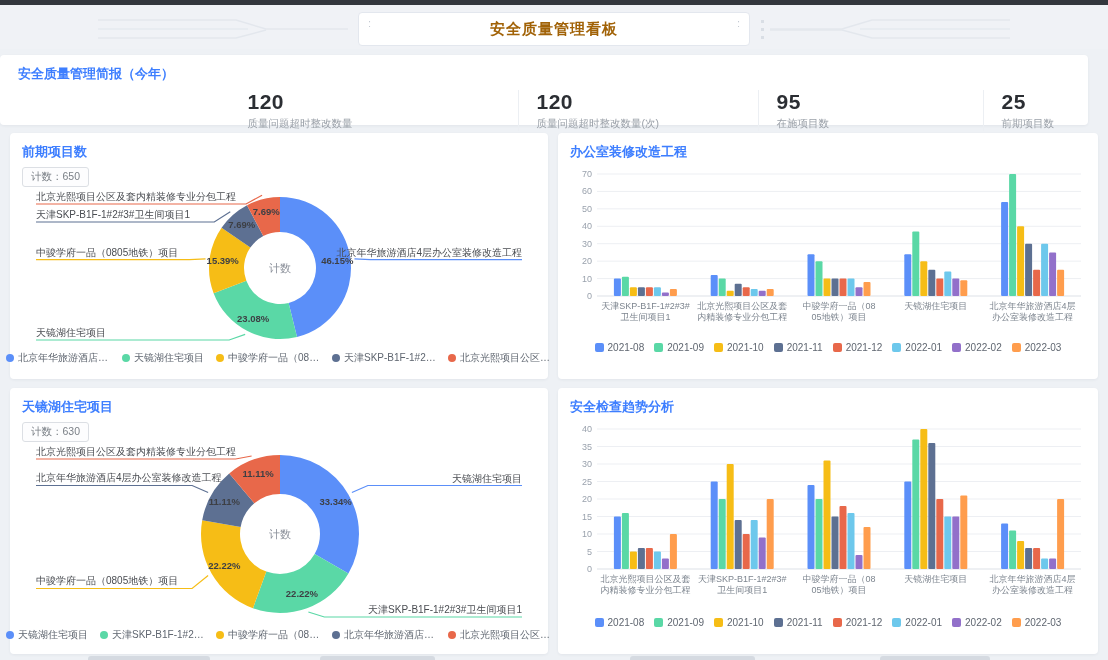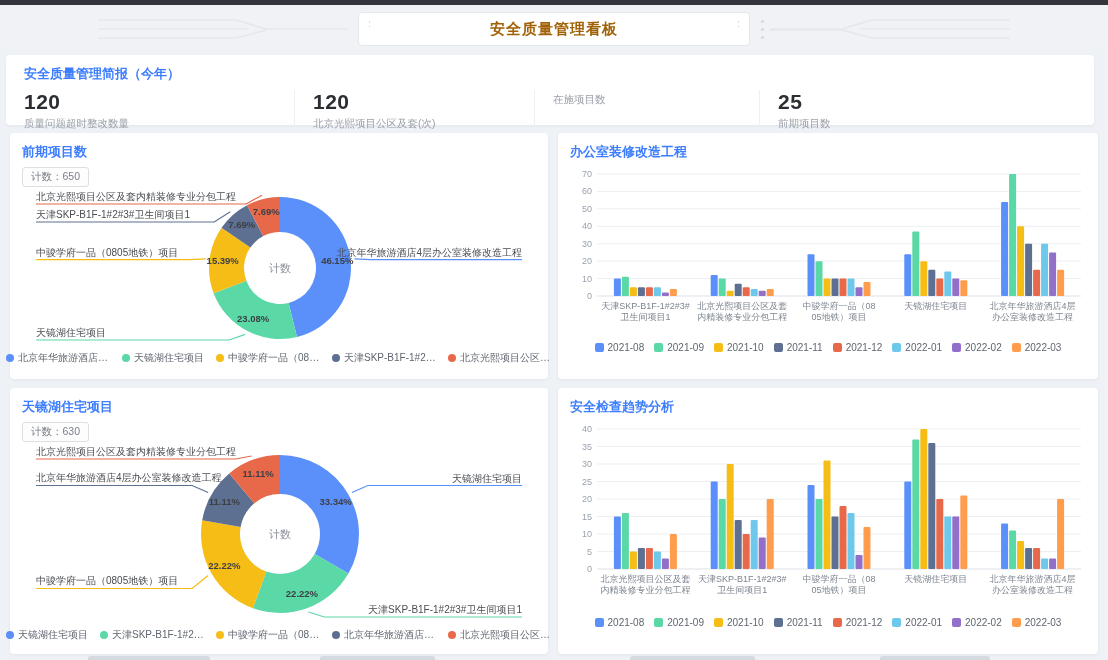--- a/index.html
+++ b/index.html
@@ -9,23 +9,23 @@
   .topstrip { position:absolute; left:0; top:0; width:1108px; height:5px; background:#33373d; }
   .header-band { position:absolute; left:0; top:5px; width:1108px; height:44px; background:#f0f2f6; }
   .title-box { position:absolute; left:50%; top:7px; transform:translateX(-50%); width:392px; height:34px;
     background:#ffffff; border:1px solid #e3e7ee; border-radius:4px; display:flex; align-items:center; justify-content:center; }
   .title-box .colon { position:absolute; top:4px; color:#c4cad3; font-size:11px; line-height:12px; letter-spacing:0; }
   .title-box .colon.l { left:9px; } .title-box .colon.r { right:9px; }
   .page-title { font-size:15px; font-weight:bold; color:#a16207; letter-spacing:1px; }
   .deco { position:absolute; top:10px; }
   .deco.left { right:760px; } .deco.right { left:760px; }
   .card { position:absolute; background:#fff; border-radius:4px; box-shadow:0 1px 3px rgba(31,45,61,.06); }
-  .summary { left:6px; top:55px; width:1088px; height:70px; padding:10px 18px 8px; }
+  .summary { left:0; top:55px; width:1088px; height:70px; padding:10px 18px 8px; }
   .summary-title { color:#3d7eff; font-size:13px; font-weight:bold; margin-bottom:7px; }
-  .stats { display:flex; }
+  .stats { display:flex;justify-content:flex-end; }
   .stat { padding-right:16px; }
   .stat.b { border-left:1px solid #eceff3; padding-left:18px; }
   .stat-value { font-size:21px; font-weight:bold; color:#2b2e33; letter-spacing:.5px; }
   .stat-label { margin-top:3px; font-size:10.5px; color:#9ba1a9; }
   .w1{width:270px;} .w2{width:240px;} .w3{width:225px;}
   .panel { padding:10px 12px 6px; }
   #panel-0 { left:10px;  top:133px; width:538px; height:246px; }
   #panel-1 { left:558px; top:133px; width:540px; height:246px; }
   #panel-2 { left:10px;  top:388px; width:538px; height:266px; }
   #panel-3 { left:558px; top:388px; width:540px; height:266px; }
@@ -71,23 +71,24 @@
 
   <div class="card summary">
     <div class="summary-title">安全质量管理简报（今年）</div>
     <div class="stats">
       <div class="stat w1">
         <div class="stat-value">120</div>
         <div class="stat-label">质量问题超时整改数量</div>
       </div>
       <div class="stat b w2">
         <div class="stat-value">120</div>
-        <div class="stat-label">北京光熙项目公区及套(次)</div>
+        <div class="stat-label">质量问题超时整改数量(次)</div>
       </div>
       <div class="stat b w3">
+        <div class="stat-value">95</div>
         <div class="stat-label">在施项目数</div>
       </div>
       <div class="stat b">
         <div class="stat-value">25</div>
         <div class="stat-label">前期项目数</div>
       </div>
     </div>
   </div>
 
   <section class="card panel" id="panel-0">

